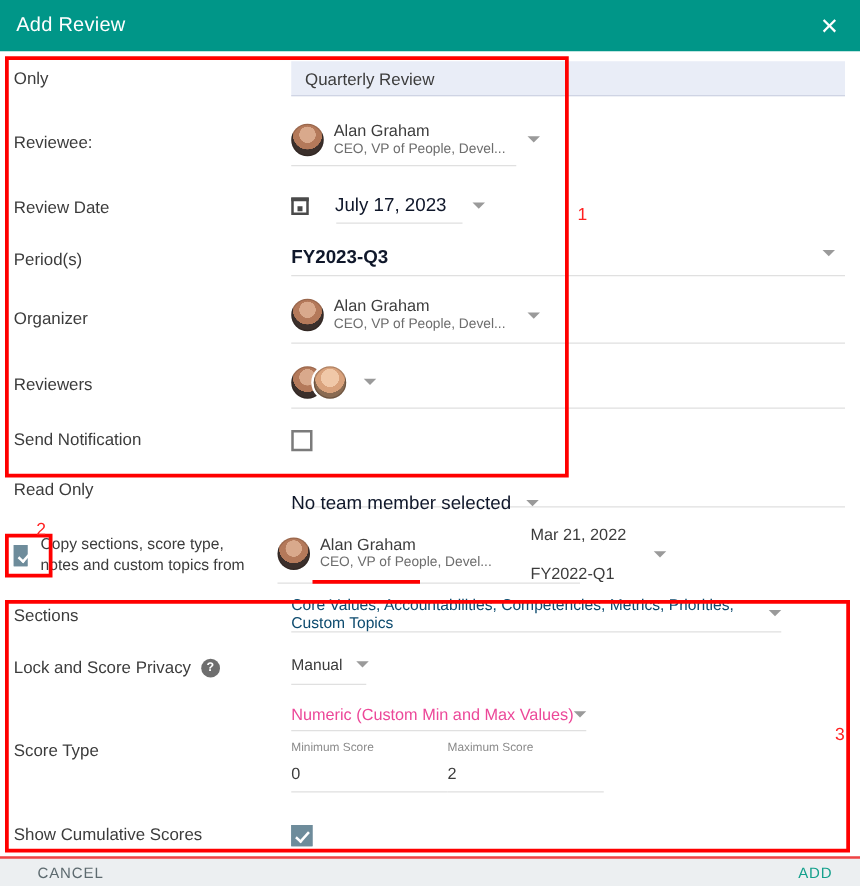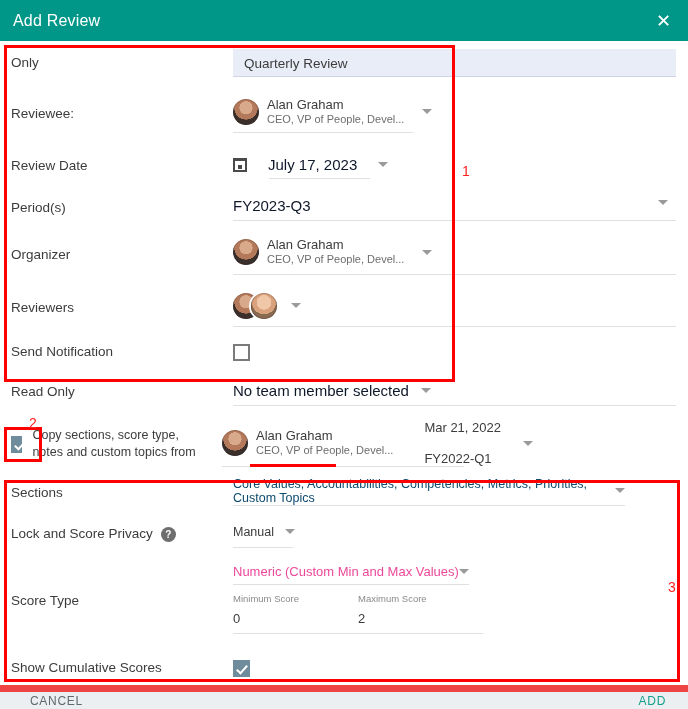--- a/index.html
+++ b/index.html
@@ -166,21 +166,21 @@
   .cal-icon::after {
     content:"";
     position:absolute; left:3px; top:5px; width:4px; height:4px;
     background:#4a4a4a;
   }
 
   
   .footer {
     height: 24px;
     background: #eceff1;
-    border-top: 7px solid #ef4444;
+    border-top: 2px solid #ef4444;
     display: flex;
     align-items: center;
     justify-content: space-between;
     padding: 0 22px 0 30px;
     box-sizing: border-box;
   }
   .btn-cancel {
     font-size: 12px;
     color: #5d6a6f;
     letter-spacing: .7px;
@@ -261,21 +261,21 @@
           <div class="value">July 17, 2023</div>
           <div class="caret"></div>
         </div>
       </div>
     </div>
 
     <div class="row" style="height:36px;">
       <div class="label">Period(s)</div>
       <div class="field" style="align-self:stretch;">
         <div style="position:absolute;left:11px;right:12px;bottom:5px;border-bottom:1px solid #e0e0e0;"></div>
-        <div style="position:relative;left:11px;top:-3px;" class="value">FY2023-Q3</div>
+        <div style="position:relative;left:11px;top:-3px;font-weight:bold;" class="value">FY2023-Q3</div>
         <div class="caret" style="position:absolute;right:20px;top:10px;"></div>
       </div>
     </div>
 
     <div class="row" style="height:58px;">
       <div class="label">Organizer</div>
       <div class="field" style="align-self:stretch;">
         <div style="position:absolute;left:11px;right:12px;bottom:9px;border-bottom:1px solid #e0e0e0;"></div>
         <div class="person" style="position:relative;left:11px;top:-3px;">
           <div class="avatar"></div>
@@ -302,21 +302,21 @@
 
     <div class="row" style="height:39px;">
       <div class="label">Send Notification</div>
       <div class="field">
         <div class="checkbox" style="margin-left:11px;"></div>
       </div>
     </div>
 
     <div class="row" style="height:41px;">
       <div class="label">Read Only</div>
-      <div class="field" style="align-self:stretch;">
+      <div class="field" style="align-self:stretch;align-items:flex-end;">
         <div style="position:absolute;left:11px;right:12px;bottom:7px;border-bottom:1px solid #e0e0e0;"></div>
         <div style="position:relative;left:11px;display:flex;align-items:center;gap:12px;top:-2px;">
           <div class="value">No team member selected</div>
           <div class="caret"></div>
         </div>
       </div>
     </div>
 
     <div class="row" style="height:62px;padding-left:0;">
       <div style="width:211px;flex:0 0 211px;display:flex;align-items:center;gap:10px;padding-left:11px;box-sizing:border-box;">

